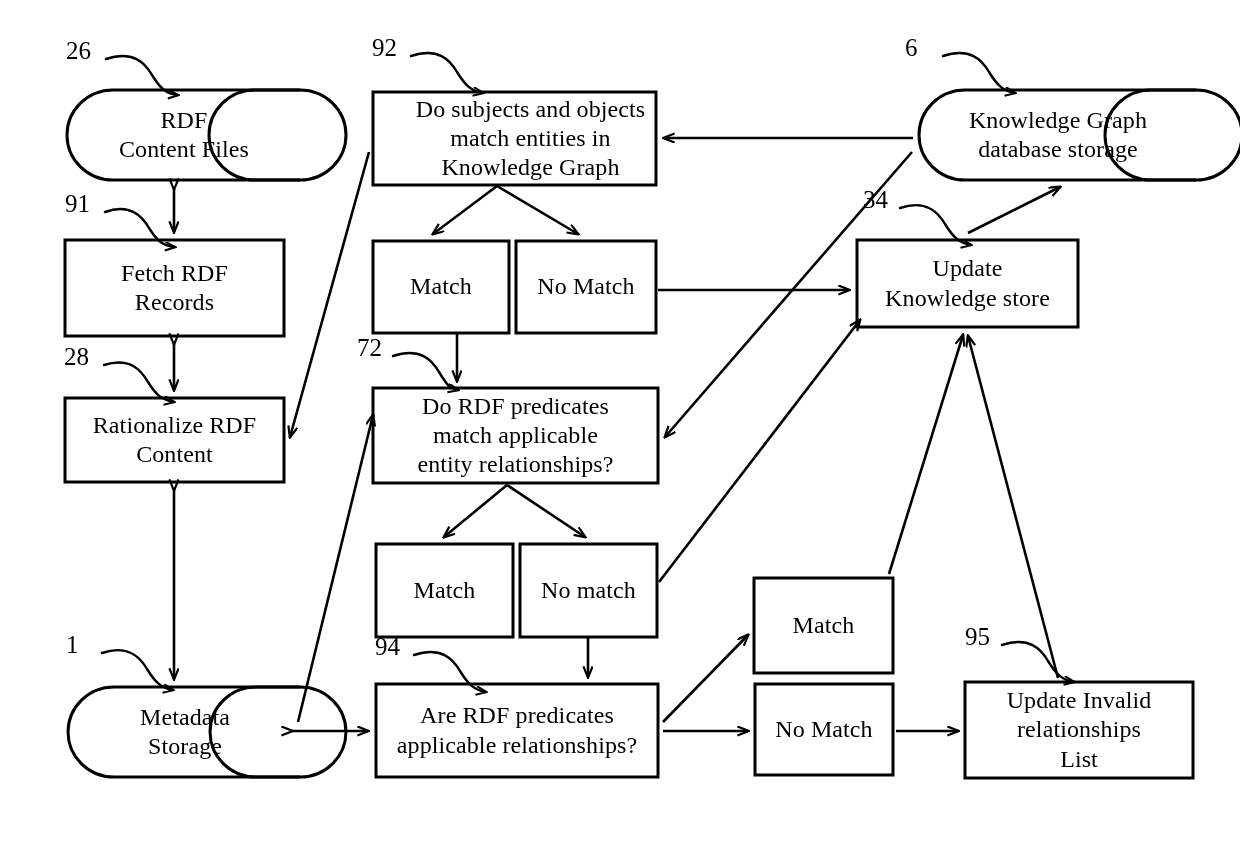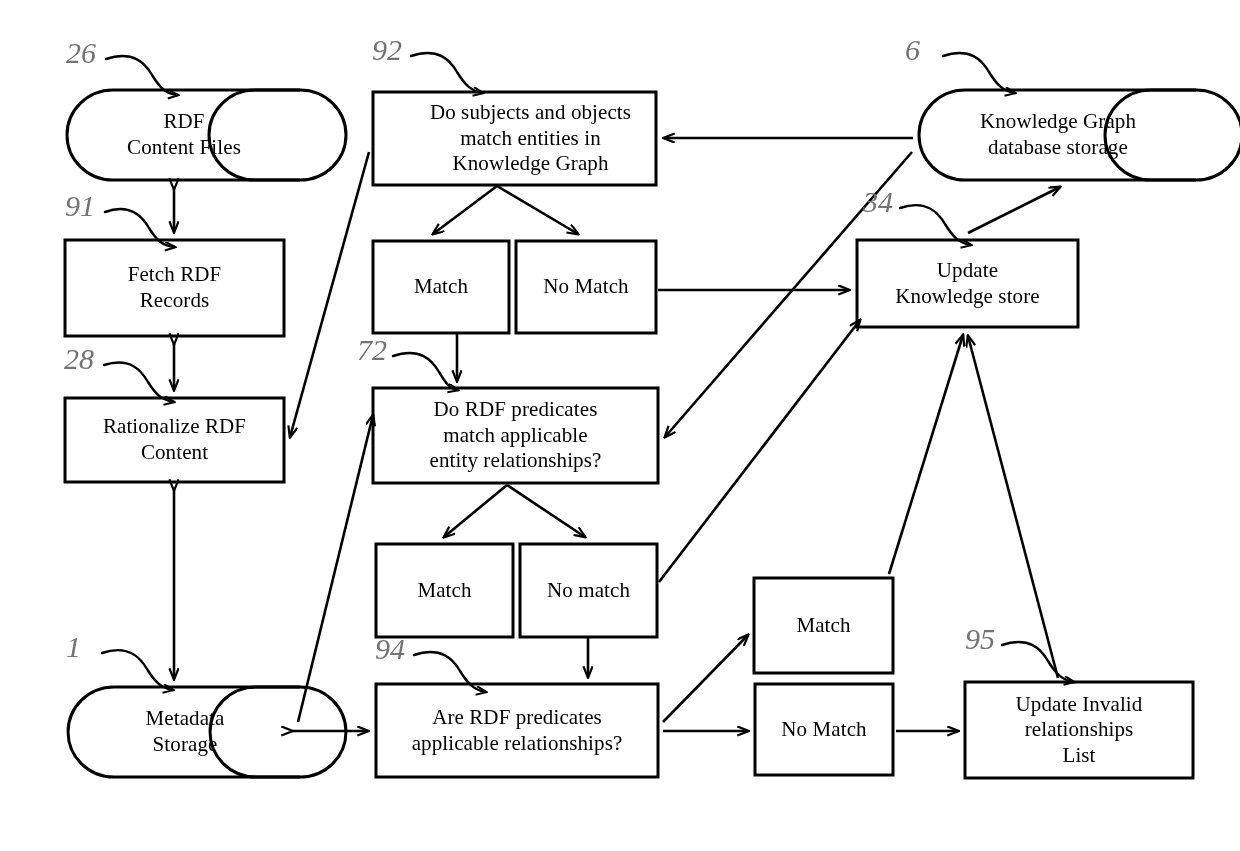--- a/index.html
+++ b/index.html
@@ -46,31 +46,30 @@
     stroke-width: 2.4;
     stroke-linecap: round;
   }
   .node-label {
     position: absolute;
     display: flex;
     align-items: center;
     justify-content: center;
     text-align: center;
     color: #000000;
-    font-size: 21px;
+    font-size: 24px;
     line-height: 1.22;
     letter-spacing: 0.1px;
     pointer-events: none;
     white-space: pre-line;
   }
   .ref-num {
     position: absolute;
-    color: #737373;
-    font-style: italic;
-    font-size: 30px;
+    color: #000000;
+    font-size: 25px;
     line-height: 1;
     font-family: "Liberation Serif", "DejaVu Serif", serif;
   }
 </style>
 </head>
 <body>
 
 <div id="figure-root">
 
   <svg id="figure-canvas" viewBox="0 0 1240 851">

